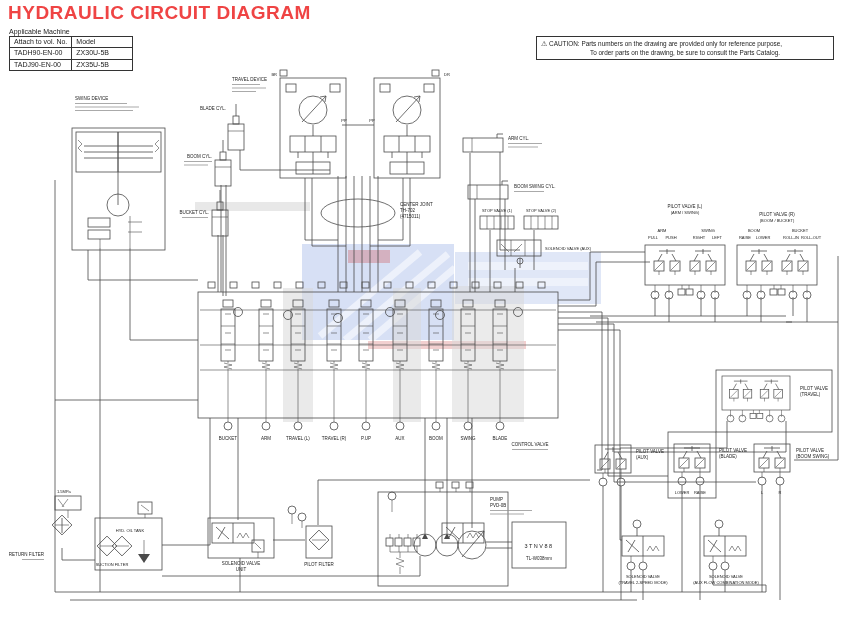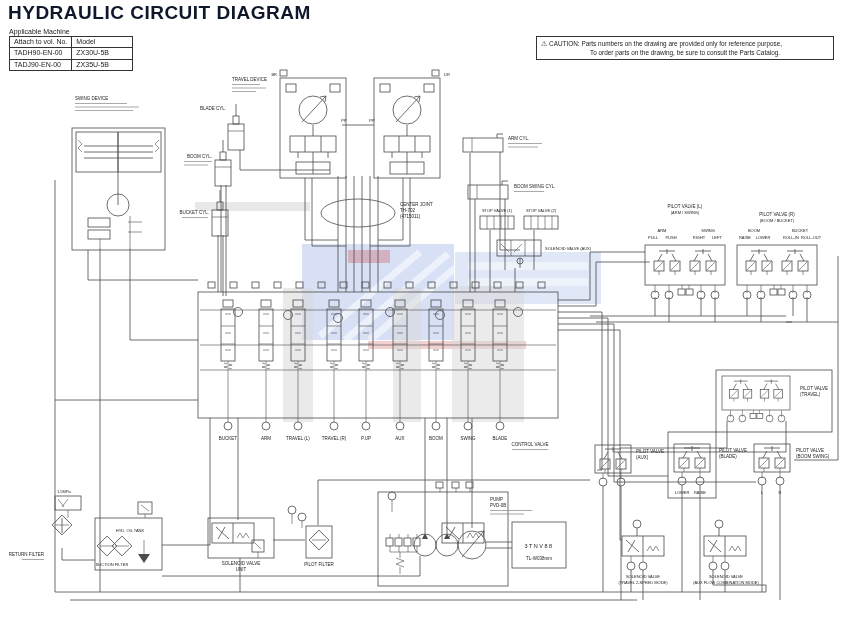--- a/index.html
+++ b/index.html
@@ -1,20 +1,20 @@
 <!DOCTYPE html>
 <html><head>
 <meta charset="utf-8">
 <style>
   html,body{margin:0;padding:0;background:#ffffff;}
   #stage{position:relative;width:868px;height:618px;background:#fff;overflow:hidden;
          font-family:"Liberation Sans", sans-serif;color:#1c1c1c;}
   #diagram-svg{position:absolute;left:0;top:0;}
   .hdr{position:absolute;left:8px;top:2px;}
-  .title{font-size:19px;font-weight:bold;letter-spacing:.5px;color:#0f172a;margin:0;}
+  .title{font-size:19px;font-weight:bold;letter-spacing:.5px;color:#ef4444;margin:0;}
   .tbl-wrap{position:absolute;left:9px;top:28px;}
   .tbl-cap{font-size:7px;margin:0 0 1px 0;color:#222;}
   table.machine{border-collapse:collapse;font-size:7px;}
   table.machine td,table.machine th{border:1px solid #333;padding:1px 4px;font-weight:normal;
     text-align:left;min-width:52px;line-height:1.2;color:#222;}
   .caution{position:absolute;left:536px;top:36px;width:288px;border:1px solid #333;
     padding:2px 4px;font-size:6.4px;line-height:1.35;color:#222;}
   .caution .l2{display:block;text-align:center;}
   .warn{font-size:7px;}
   

